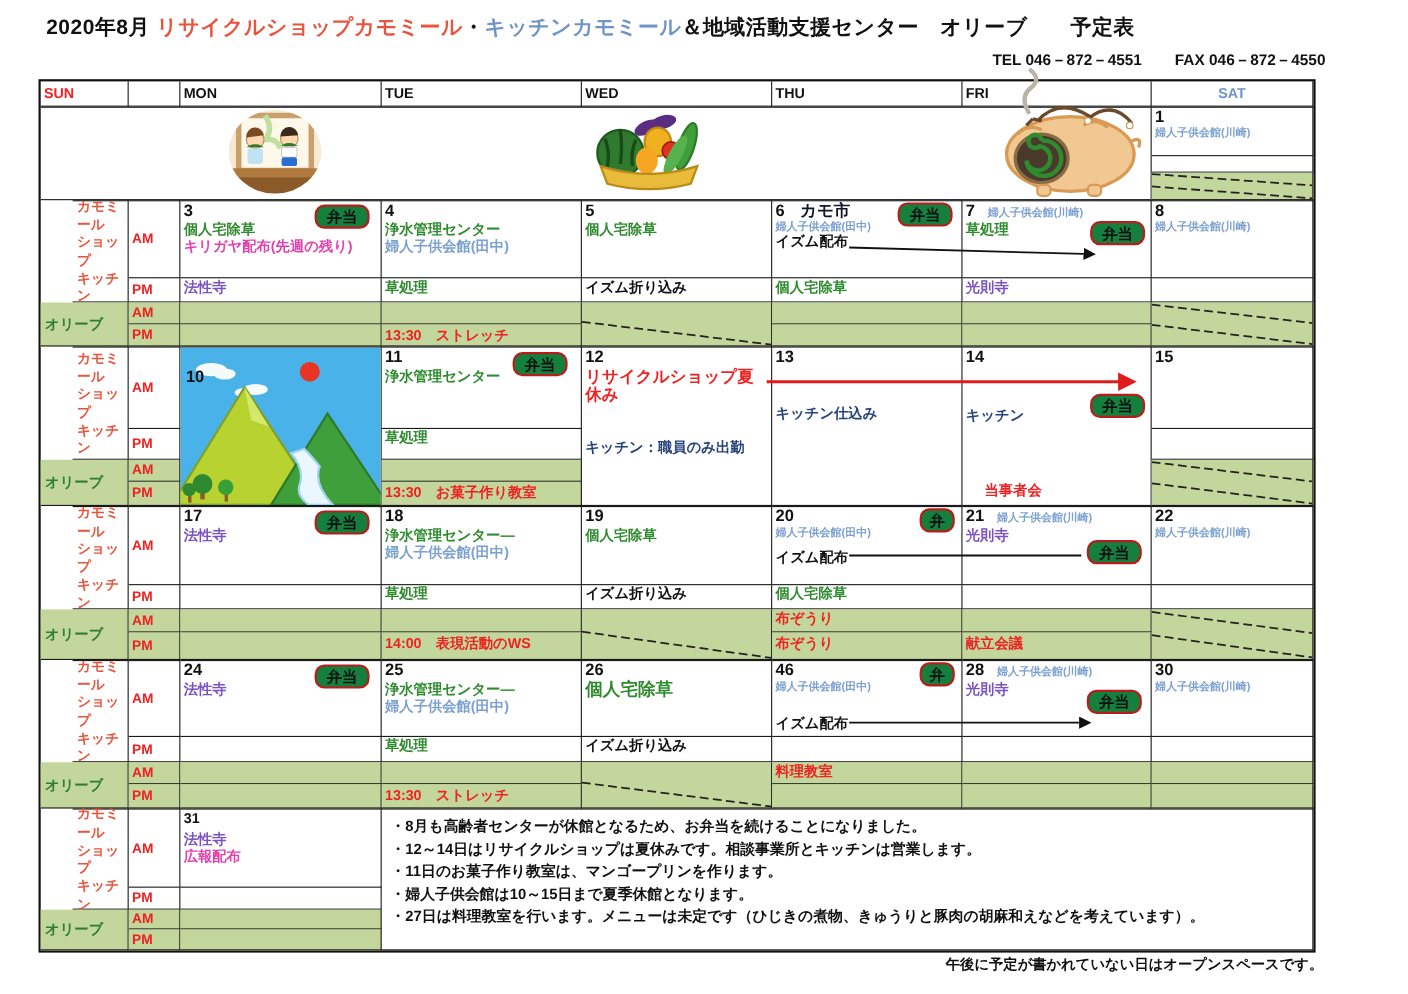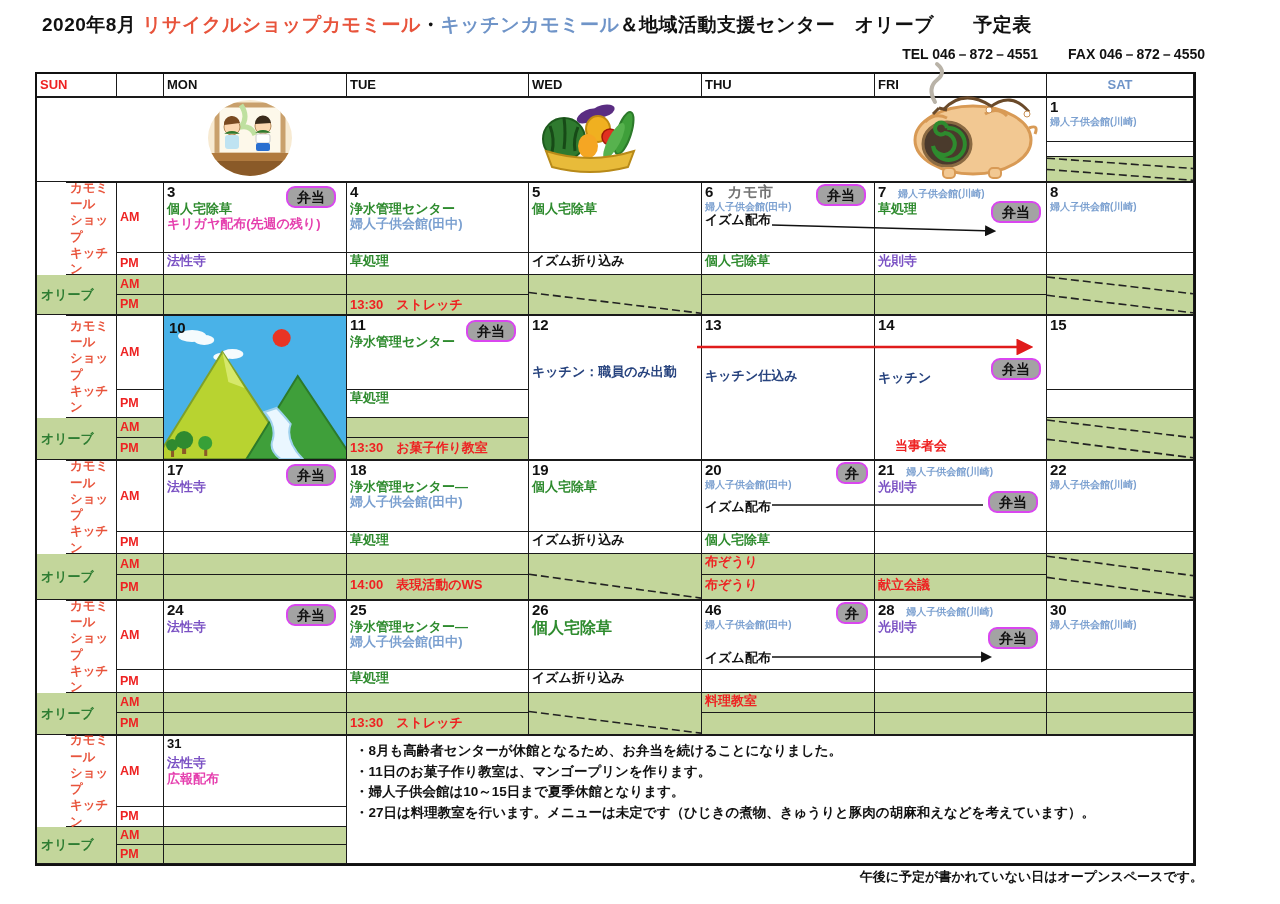--- a/index.html
+++ b/index.html
@@ -22,33 +22,33 @@
   .hd{font-size:13px;padding-top:3px;color:#111;}
   .sunhd{color:#ee2222;} .sathd{color:#6f94c8;text-align:center;}
   .gbg{background:#c3d69b;}
   .day{font-size:15px;color:#111;}
   .shoplbl{display:flex;flex-direction:column;justify-content:center;color:#e8543c;font-size:12.5px;line-height:1.3;padding-left:4px;margin-left:29px;}
   .olivelbl{display:flex;align-items:center;color:#2e7d32;font-size:13px;padding-left:4px;}
   .ampm{display:flex;align-items:center;color:#ee2222;font-size:12.5px;padding-left:3px;}
   .ev-g{color:#2e8b2e;} .ev-b{color:#7ba0d0;} .ev-p{color:#7b52c4;} .ev-m{color:#e53fae;}
   .ev-r{color:#ee2222;} .ev-n{color:#27437e;} .ev-k{color:#111;}
   .hsm{font-size:10px;}
-  .kamo{color:#737373;font-size:15px;margin-left:14px;}
+  .kamo{color:#0f172a;font-size:15px;margin-left:14px;}
   .big{font-size:16px;}
-  .badge{position:absolute;z-index:7;background:#a3a3a3;border:2px solid #d946ef;border-radius:9px;
+  .badge{position:absolute;z-index:7;background:#15803d;border:2px solid #b91c1c;border-radius:9px;
          padding:2px 9px;font-size:14px;color:#111;line-height:1;}
   .badge.sm{padding:2px 7px;}
   .opmtxt{padding-top:2px;}
   .abs-bot{position:absolute;bottom:6px;left:20px;}
   .notes{padding:5px 8px;font-size:13.5px;line-height:1.52;}
   #footer{position:absolute;right:90px;top:868px;font-size:13px;}
   .hatchsvg{position:absolute;inset:0;width:100%;height:100%;}
   .imgbox{position:absolute;z-index:4;}
   #arrows{position:absolute;inset:0;width:1280px;height:904px;z-index:6;pointer-events:none;}
-  .mtn10{position:absolute;top:3px;left:5px;z-index:2;font-size:15px;color:#111;}
+  .mtn10{position:absolute;top:18px;left:5px;z-index:2;font-size:15px;color:#111;}
 </style>
 </head>
 <body>
 <div id="canvas">
 
 <div id="title">
   <span>2020年8月</span>
   <span class="t-rec">リサイクルショップカモミール</span><span>・</span><span class="t-kit">キッチンカモミール</span><span>＆地域活動支援センター　オリーブ　　予定表</span>
 </div>
 <div id="telfax">
@@ -193,20 +193,21 @@
     <div><span class="day">11</span></div>
     <div class="ev-g">浄水管理センター</div>
     <span class="badge" style="top:4px;right:12px">弁当</span>
   </div>
   <div class="cell ev-g" style="grid-area:11/4">草処理</div>
   <div class="cell gbg" style="grid-area:12/4"></div>
   <div class="cell gbg ev-r opmtxt" style="grid-area:13/4">13:30　お菓子作り教室</div>
 
   <div class="cell tt" style="grid-area:10/5/14/6">
     <div><span class="day">12</span></div>
+    <div class="ev-r" style="font-size:15px">リサイクルショップ夏休み</div>
     <div class="ev-n" style="margin-top:30px">キッチン：職員のみ出勤</div>
   </div>
 
   <div class="cell tt" style="grid-area:10/6/14/7">
     <div><span class="day">13</span></div>
     <div class="ev-n" style="margin-top:34px">キッチン仕込み</div>
   </div>
 
   <div class="cell tt" style="grid-area:10/7/14/8">
     <div><span class="day">14</span></div>
@@ -379,20 +380,21 @@
     <div><span class="day" style="font-size:13px">31</span></div>
     <div class="ev-p" style="margin-top:4px">法性寺</div>
     <div class="ev-m">広報配布</div>
   </div>
   <div class="cell" style="grid-area:23/3"></div>
   <div class="cell gbg" style="grid-area:24/3"></div>
   <div class="cell gbg" style="grid-area:25/3"></div>
 
   <div class="cell tt notes" style="grid-area:22/4/26/9">
     <div>・8月も高齢者センターが休館となるため、お弁当を続けることになりました。</div>
+    <div>・12～14日はリサイクルショップは夏休みです。相談事業所とキッチンは営業します。</div>
     <div>・11日のお菓子作り教室は、マンゴープリンを作ります。</div>
     <div>・婦人子供会館は10～15日まで夏季休館となります。</div>
     <div>・27日は料理教室を行います。メニューは未定です（ひじきの煮物、きゅうりと豚肉の胡麻和えなどを考えています）。</div>
   </div>
 </div>
 
 <div class="imgbox" style="left:207px;top:99px;width:86px;height:78px">
   <svg width="86" height="78" viewBox="0 0 86 78">
     <defs>
           <clipPath id="cc1">

